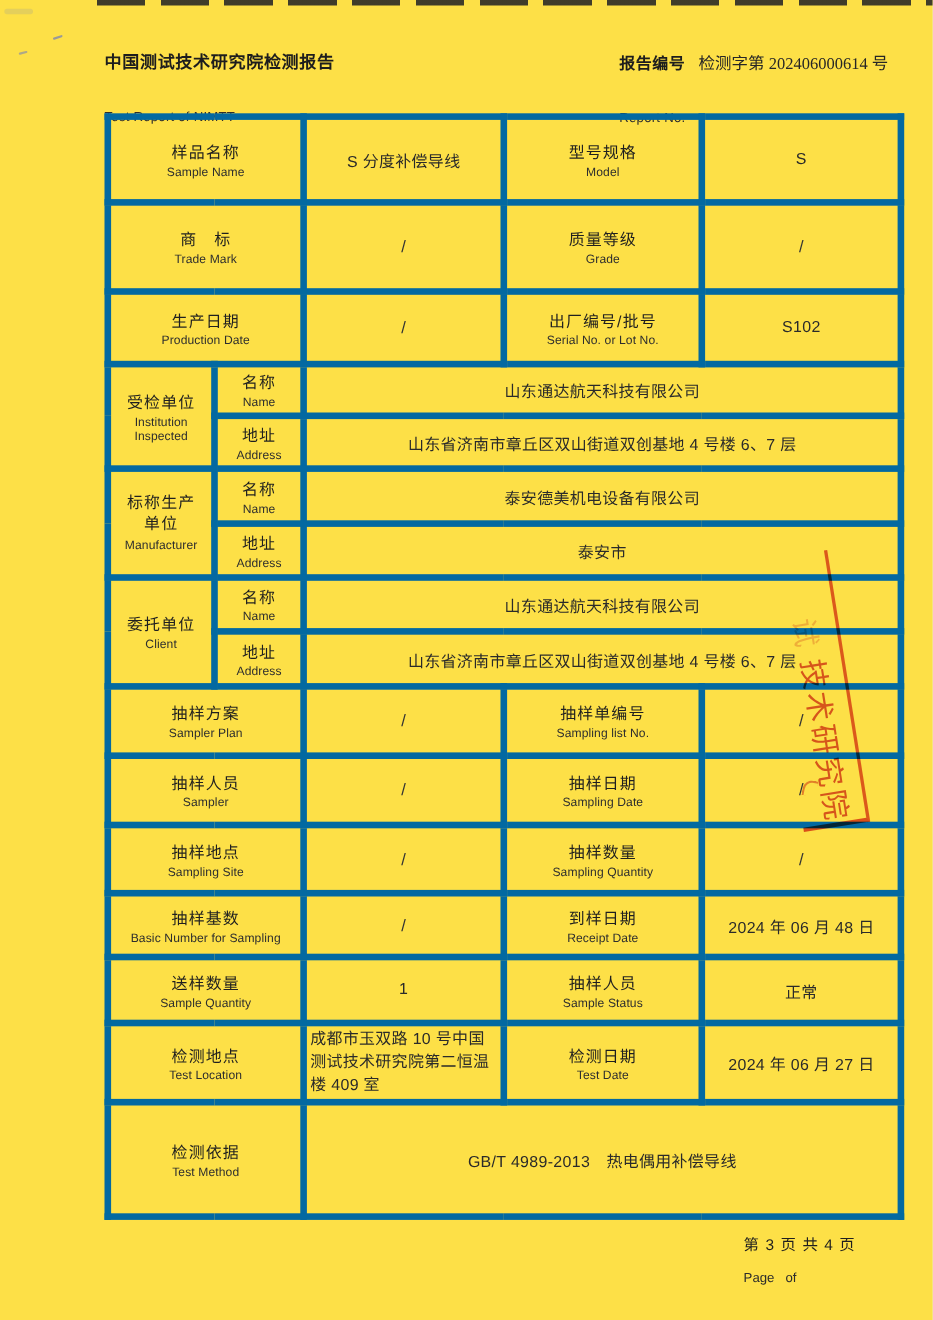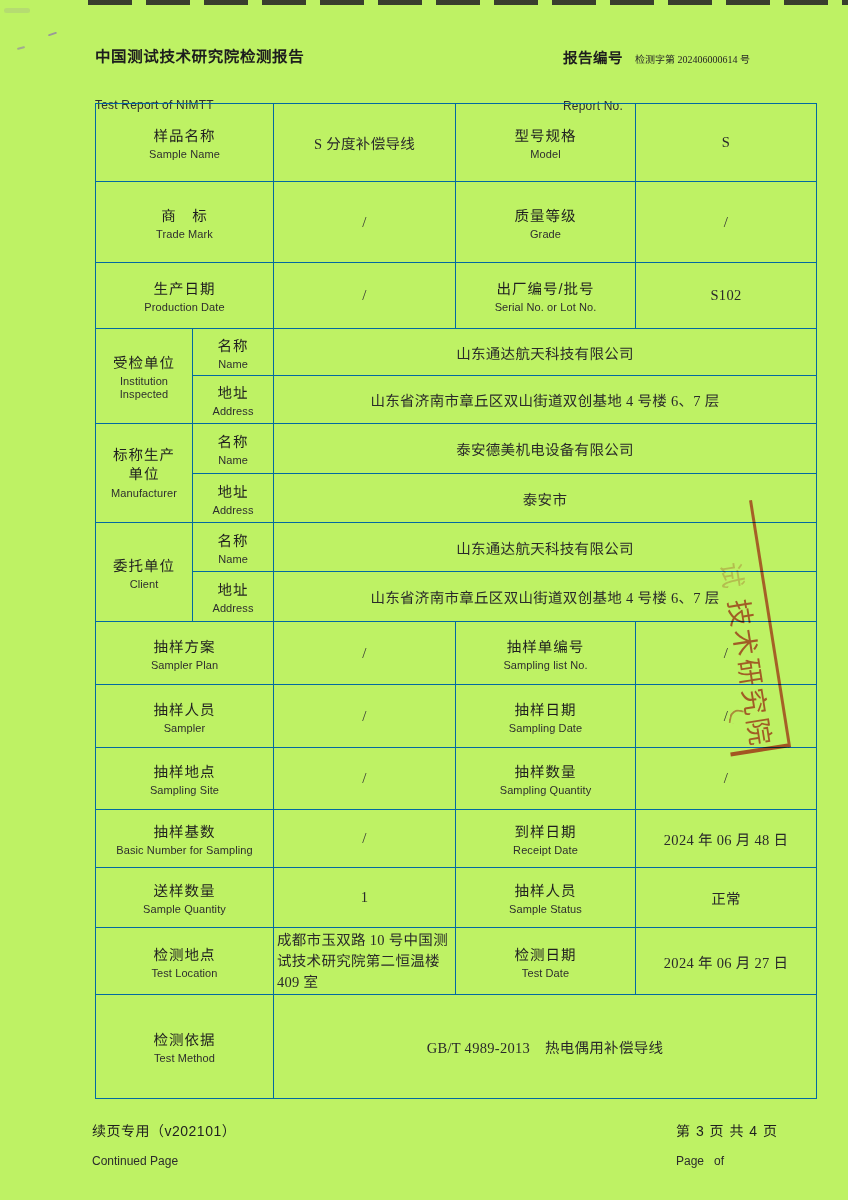--- a/index.html
+++ b/index.html
@@ -3,55 +3,55 @@
 <meta charset="utf-8">
 <style>
   html,body{margin:0;padding:0;}
   body{
     width:848px;height:1200px;
     background:#e9e9e7;
     font-family:"Liberation Sans","DejaVu Sans",sans-serif;
   }
   .page{
     position:relative;width:848px;height:1200px;
-    background:#bef264;color:#222;overflow:hidden;
+    background:#fde047;color:#222;overflow:hidden;
   }
   
   .top-artifact{
     position:absolute;top:0;left:88px;right:0;height:5px;
     background:repeating-linear-gradient(90deg,#262626 0 44px,transparent 44px 58px);
     opacity:.88;
   }
   .speck{position:absolute;background:#9a9a98;}
   .speck.s1{left:48px;top:33px;width:9px;height:2px;border-radius:2px;transform:rotate(-18deg);}
   .speck.s2{left:17px;top:47px;width:8px;height:2px;border-radius:2px;transform:rotate(-14deg);opacity:.8;}
   .speck.s3{left:4px;top:8px;width:26px;height:5px;border-radius:3px;opacity:.25;}
 
   
   .h-left{position:absolute;left:95px;top:44px;}
   .title-zh{font-size:15.5px;font-weight:700;letter-spacing:.6px;color:#1d1d1d;}
   .h-en{font-size:12px;margin-top:32px;color:#2d2d2d;letter-spacing:.2px;}
   .h-right{position:absolute;left:563px;top:46px;}
   .rno-label{font-size:14.5px;font-weight:700;color:#1d1d1d;letter-spacing:.5px;margin-right:12px;}
-  .rno-value{font-family:"Liberation Serif","DejaVu Serif",serif;font-size:10px;color:#262626;}
+  .rno-value{font-family:"Liberation Serif","DejaVu Serif",serif;font-size:15px;color:#262626;}
 
   
   table.report{
     position:absolute;left:95px;top:103px;
     width:721px;border-collapse:collapse;table-layout:fixed;
   }
   table.report td{
-    border:1px solid #0369a1;padding:2px 3px;
+    border:6px solid #0369a1;padding:2px 3px;
     text-align:center;vertical-align:middle;overflow:hidden;
   }
   .lbl .zh{font-size:14.5px;letter-spacing:1px;color:#1f1f1f;}
   .lbl .en{font-size:11px;margin-top:3px;color:#2e2e2e;letter-spacing:.1px;line-height:13px;}
   .zh.narrow{width:68px;margin:0 auto;line-height:19px;}
   .val{
-    font-family:Liberation Serif, serif;
+    font-family:Liberation Sans, sans-serif;
     font-size:14.5px;color:#2a2a2a;letter-spacing:.3px;
   }
   .val.slash{font-size:15px;color:#333;}
   td.loc{vertical-align:top;}
   td.loc .wrap{line-height:21px;height:62px;overflow:hidden;text-align:left;}
 
   
   .stamp{
     position:absolute;left:752px;top:500px;width:246px;height:58px;
     transform:rotate(81deg);transform-origin:0 0;
@@ -298,22 +298,18 @@
       </tr>
     </tbody>
   </table>
 
   <div class="stamp">
     <span class="stamp-partial">试</span>
     <span class="stamp-text">技术研究院</span>
     <span class="stamp-squiggle"></span>
   </div>
 
-  <div class="f-left">
-    <div class="f-zh">续页专用（v202101）</div>
-    <div class="f-en">Continued Page</div>
-  </div>
   <div class="f-right">
     <div class="f-pages">第 3 页 共 4 页</div>
     <div class="f-page-en">Page   of</div>
   </div>
 
 </div>
 
 </body></html>

